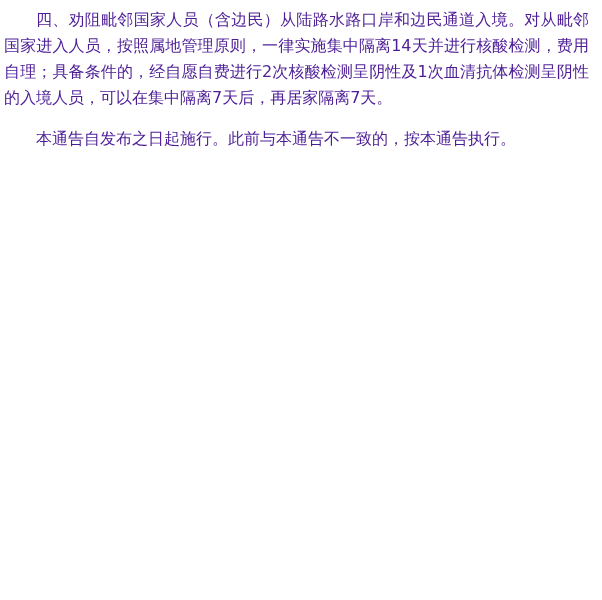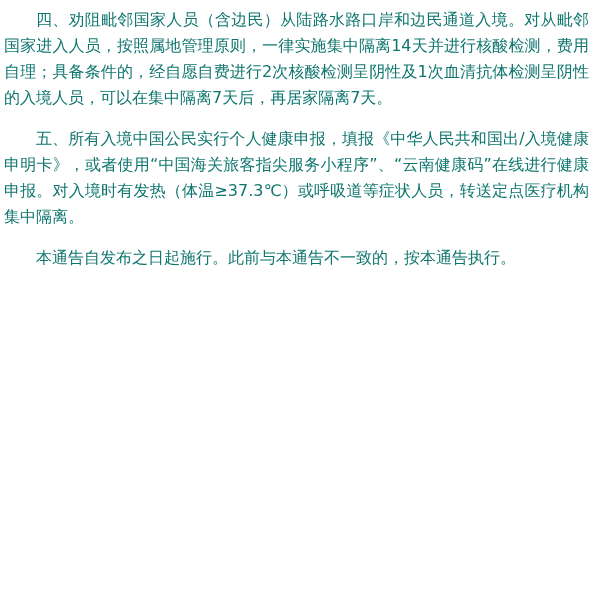--- a/index.html
+++ b/index.html
@@ -8,35 +8,34 @@
   }
   .page {
     width: 602px;
     height: 600px;
     background: #ffffff;
     overflow: hidden;
     padding: 7px 13px 0 4px;
     font-family: "DejaVu Sans", "Liberation Sans", sans-serif;
     font-size: 16px;
     line-height: 26px;
-    color: #0f766e;
+    color: #4c1d95;
   }
   .notice-paragraph {
     text-indent: 2em;
     text-align: justify;
     margin-bottom: 15px;
     word-break: break-all;
   }
 </style>
 </head>
 <body>
 
 <div class="page">
 
   <p class="notice-paragraph">四、劝阻毗邻国家人员（含边民）从陆路水路口岸和边民通道入境。对从毗邻国家进入人员，按照属地管理原则，一律实施集中隔离14天并进行核酸检测，费用自理；具备条件的，经自愿自费进行2次核酸检测呈阴性及1次血清抗体检测呈阴性的入境人员，可以在集中隔离7天后，再居家隔离7天。</p>
 
-  <p class="notice-paragraph">五、所有入境中国公民实行个人健康申报，填报《中华人民共和国出/入境健康申明卡》，或者使用“中国海关旅客指尖服务小程序”、“云南健康码”在线进行健康申报。对入境时有发热（体温≥37.3℃）或呼吸道等症状人员，转送定点医疗机构集中隔离。</p>
 
 
 
   <p class="notice-paragraph">本通告自发布之日起施行。此前与本通告不一致的，按本通告执行。</p>
 
 </div>
 
 </body></html>

